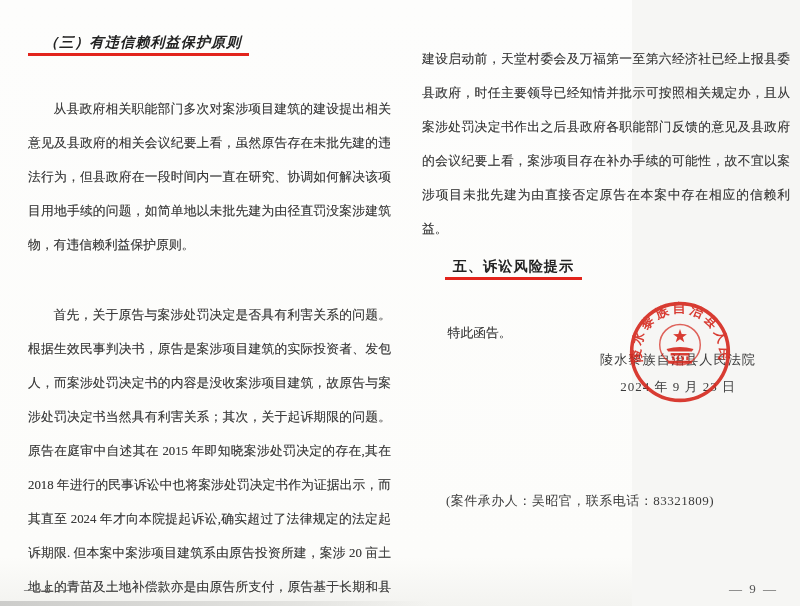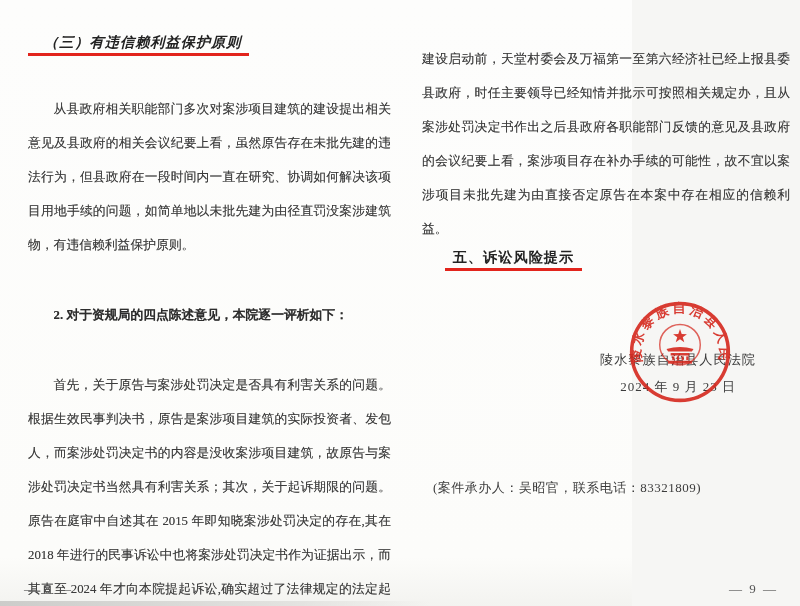--- a/index.html
+++ b/index.html
@@ -30,50 +30,50 @@
   .heading{
     display:inline-block;font-size:14.2px;font-weight:bold;color:#222;
     font-style:italic;letter-spacing:1px;
     border-bottom:3.2px solid #e2241c;padding:0 8px 2px 16px;
   }
   .heading.upright{font-style:normal;margin-left:1.6em;padding-left:8px;}
   .sig-block{position:absolute;top:351px;left:0;width:100%;text-align:right;}
   .court-name{font-size:13.2px;color:#3c3c3c;padding-right:44px;letter-spacing:1px;}
   .sig-date{font-size:13px;color:#3c3c3c;padding-right:64px;margin-top:9px;letter-spacing:1px;}
   .seal{position:absolute;left:228px;top:300px;width:104px;height:104px;opacity:.9;}
-  .contact-line{position:absolute;top:479px;left:33px;margin:0;font-size:13px;color:#3c3c3c;letter-spacing:.5px;}
+  .contact-line{position:absolute;top:479px;left:33px;margin:13px;font-size:13px;color:#3c3c3c;letter-spacing:.5px;}
   .pagenum{position:absolute;bottom:9px;font-size:13px;color:#555;letter-spacing:2px;}
   .pagenum-left{left:24px;}
   .pagenum-right{right:22px;}
   .scan-edge{
     position:absolute;bottom:0;left:0;width:430px;height:5px;
     background:linear-gradient(to right,#bfbfbd,#dededb 70%,rgba(222,222,219,0));
     opacity:.75;
   }
 </style>
 </head>
 <body>
 
 <div class="canvas">
 
   <div class="page page-left">
     <div class="heading-row">
       <span class="heading">（三）有违信赖利益保护原则</span>
     </div>
     <p class="body-text indent">从县政府相关职能部门多次对案涉项目建筑的建设提出相关意见及县政府的相关会议纪要上看，虽然原告存在未批先建的违法行为，但县政府在一段时间内一直在研究、协调如何解决该项目用地手续的问题，如简单地以未批先建为由径直罚没案涉建筑物，有违信赖利益保护原则。</p>
-    <p class="body-text indent bold">2. 对于资规局的四点陈述意见，本院逐一评析如下：</p>
     <p class="body-text indent">首先，关于原告与案涉处罚决定是否具有利害关系的问题。根据生效民事判决书，原告是案涉项目建筑的实际投资者、发包人，而案涉处罚决定书的内容是没收案涉项目建筑，故原告与案涉处罚决定书当然具有利害关系；其次，关于起诉期限的问题。原告在庭审中自述其在 2015 年即知晓案涉处罚决定的存在,其在 2018 年进行的民事诉讼中也将案涉处罚决定书作为证据出示，而其直至 2024 年才向本院提起诉讼,确实超过了法律规定的法定起诉期限. 但本案中案涉项目建筑系由原告投资所建，案涉 20 亩土地上的青苗及土地补偿款亦是由原告所支付，原告基于长期和县政府请示、沟通、协调的这一事实未及时诉请撤销案涉处罚决定书亦符合日常生活逻辑，如简单以超过法定起诉期限为由驳回原告的起诉，不利于本案争议的实质性化解，故本院认为不宜以超过法定起诉期限为由否定原告的诉权；再次，关于案涉处罚决定书在事实认定及程序方面存在的问题，本院已在审理意见中做充分论述，在此不再赘述。最后，关于原告的信赖利益是否应当予以保护的问题。虽然涉案项目至今未取得建设许可证，但在项目</p>
     <div class="pagenum pagenum-left">— 8 —</div>
   </div>
 
   <div class="page page-right">
     <p class="body-text">建设启动前，天堂村委会及万福第一至第六经济社已经上报县委县政府，时任主要领导已经知情并批示可按照相关规定办，且从案涉处罚决定书作出之后县政府各职能部门反馈的意见及县政府的会议纪要上看，案涉项目存在补办手续的可能性，故不宜以案涉项目未批先建为由直接否定原告在本案中存在相应的信赖利益。</p>
-    <div class="heading-row" style="margin-top:2px;">
+    <div class="heading-row" style="margin-top:11px;">
       <span class="heading upright">五、诉讼风险提示</span>
     </div>
+    <p class="body-text indent">特此函告。</p>
 
     <div class="sig-block">
       <div class="court-name">陵水黎族自治县人民法院</div>
       <div class="sig-date">2024 年 9 月 23 日</div>
     </div>
 
     <svg class="seal" viewBox="0 0 100 100">
       <circle cx="50" cy="50" r="46.5" fill="none" stroke="#d5281e" stroke-width="3.4"></circle>
       <defs>
         <path id="sealArc" d="M 13.8,61.5 A 38,38 0 1 1 86.2,61.5" fill="none"></path>

